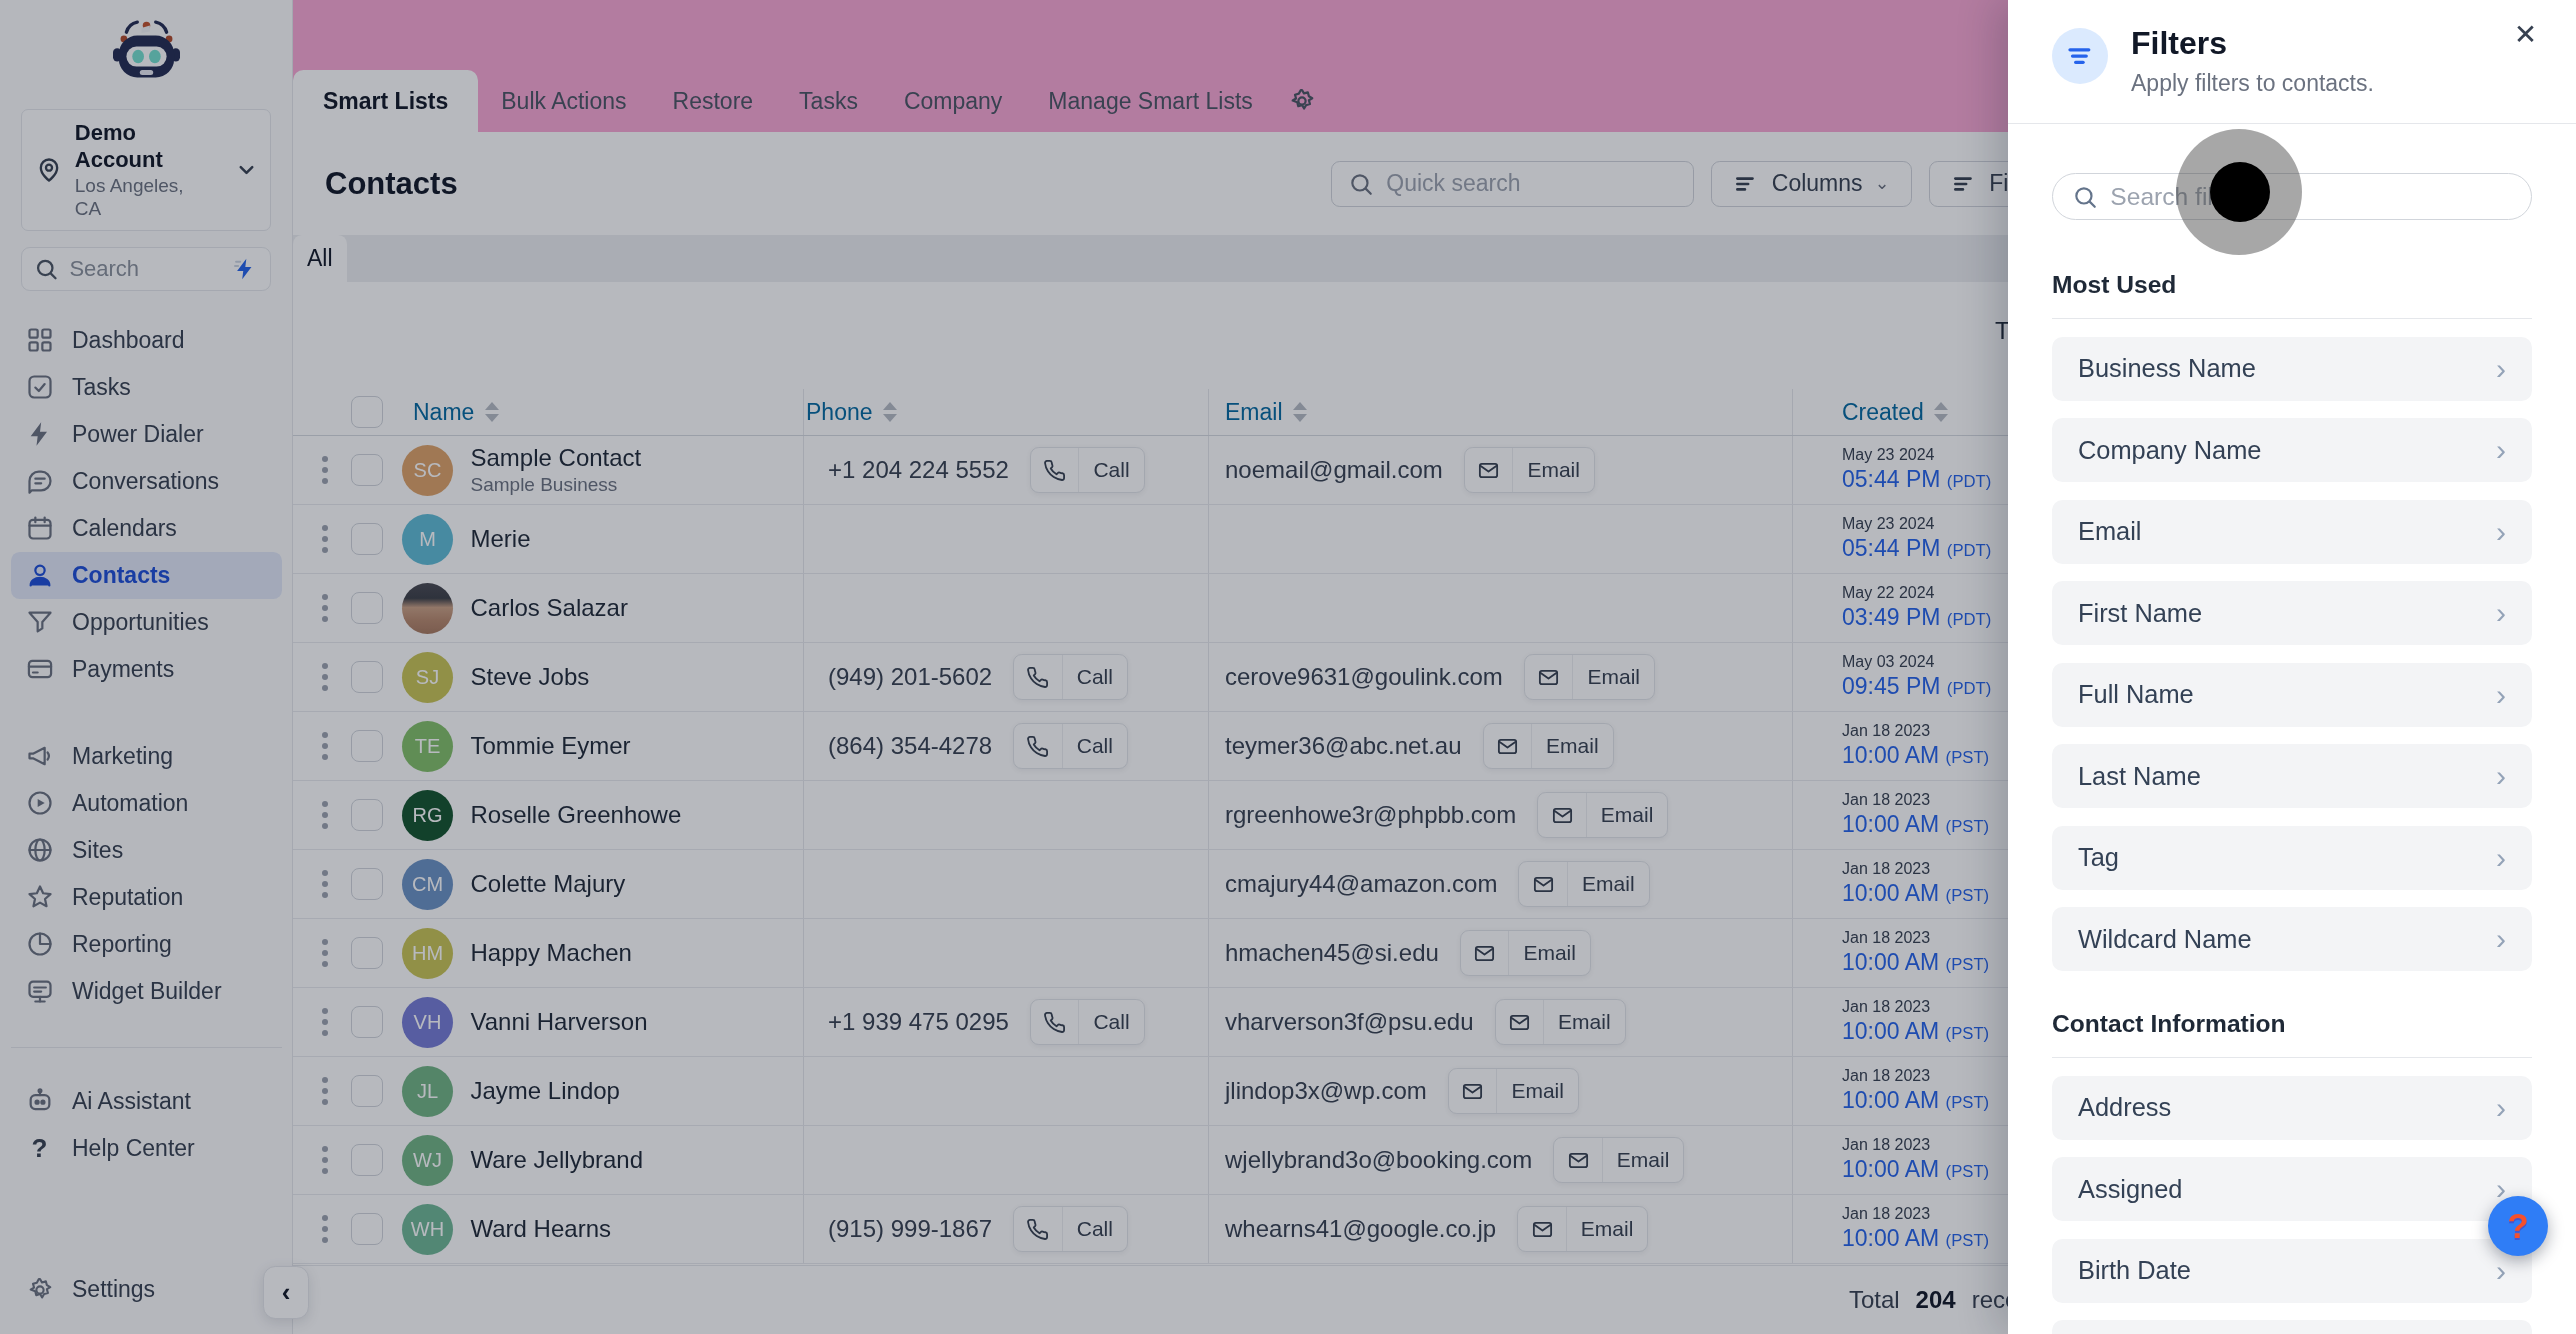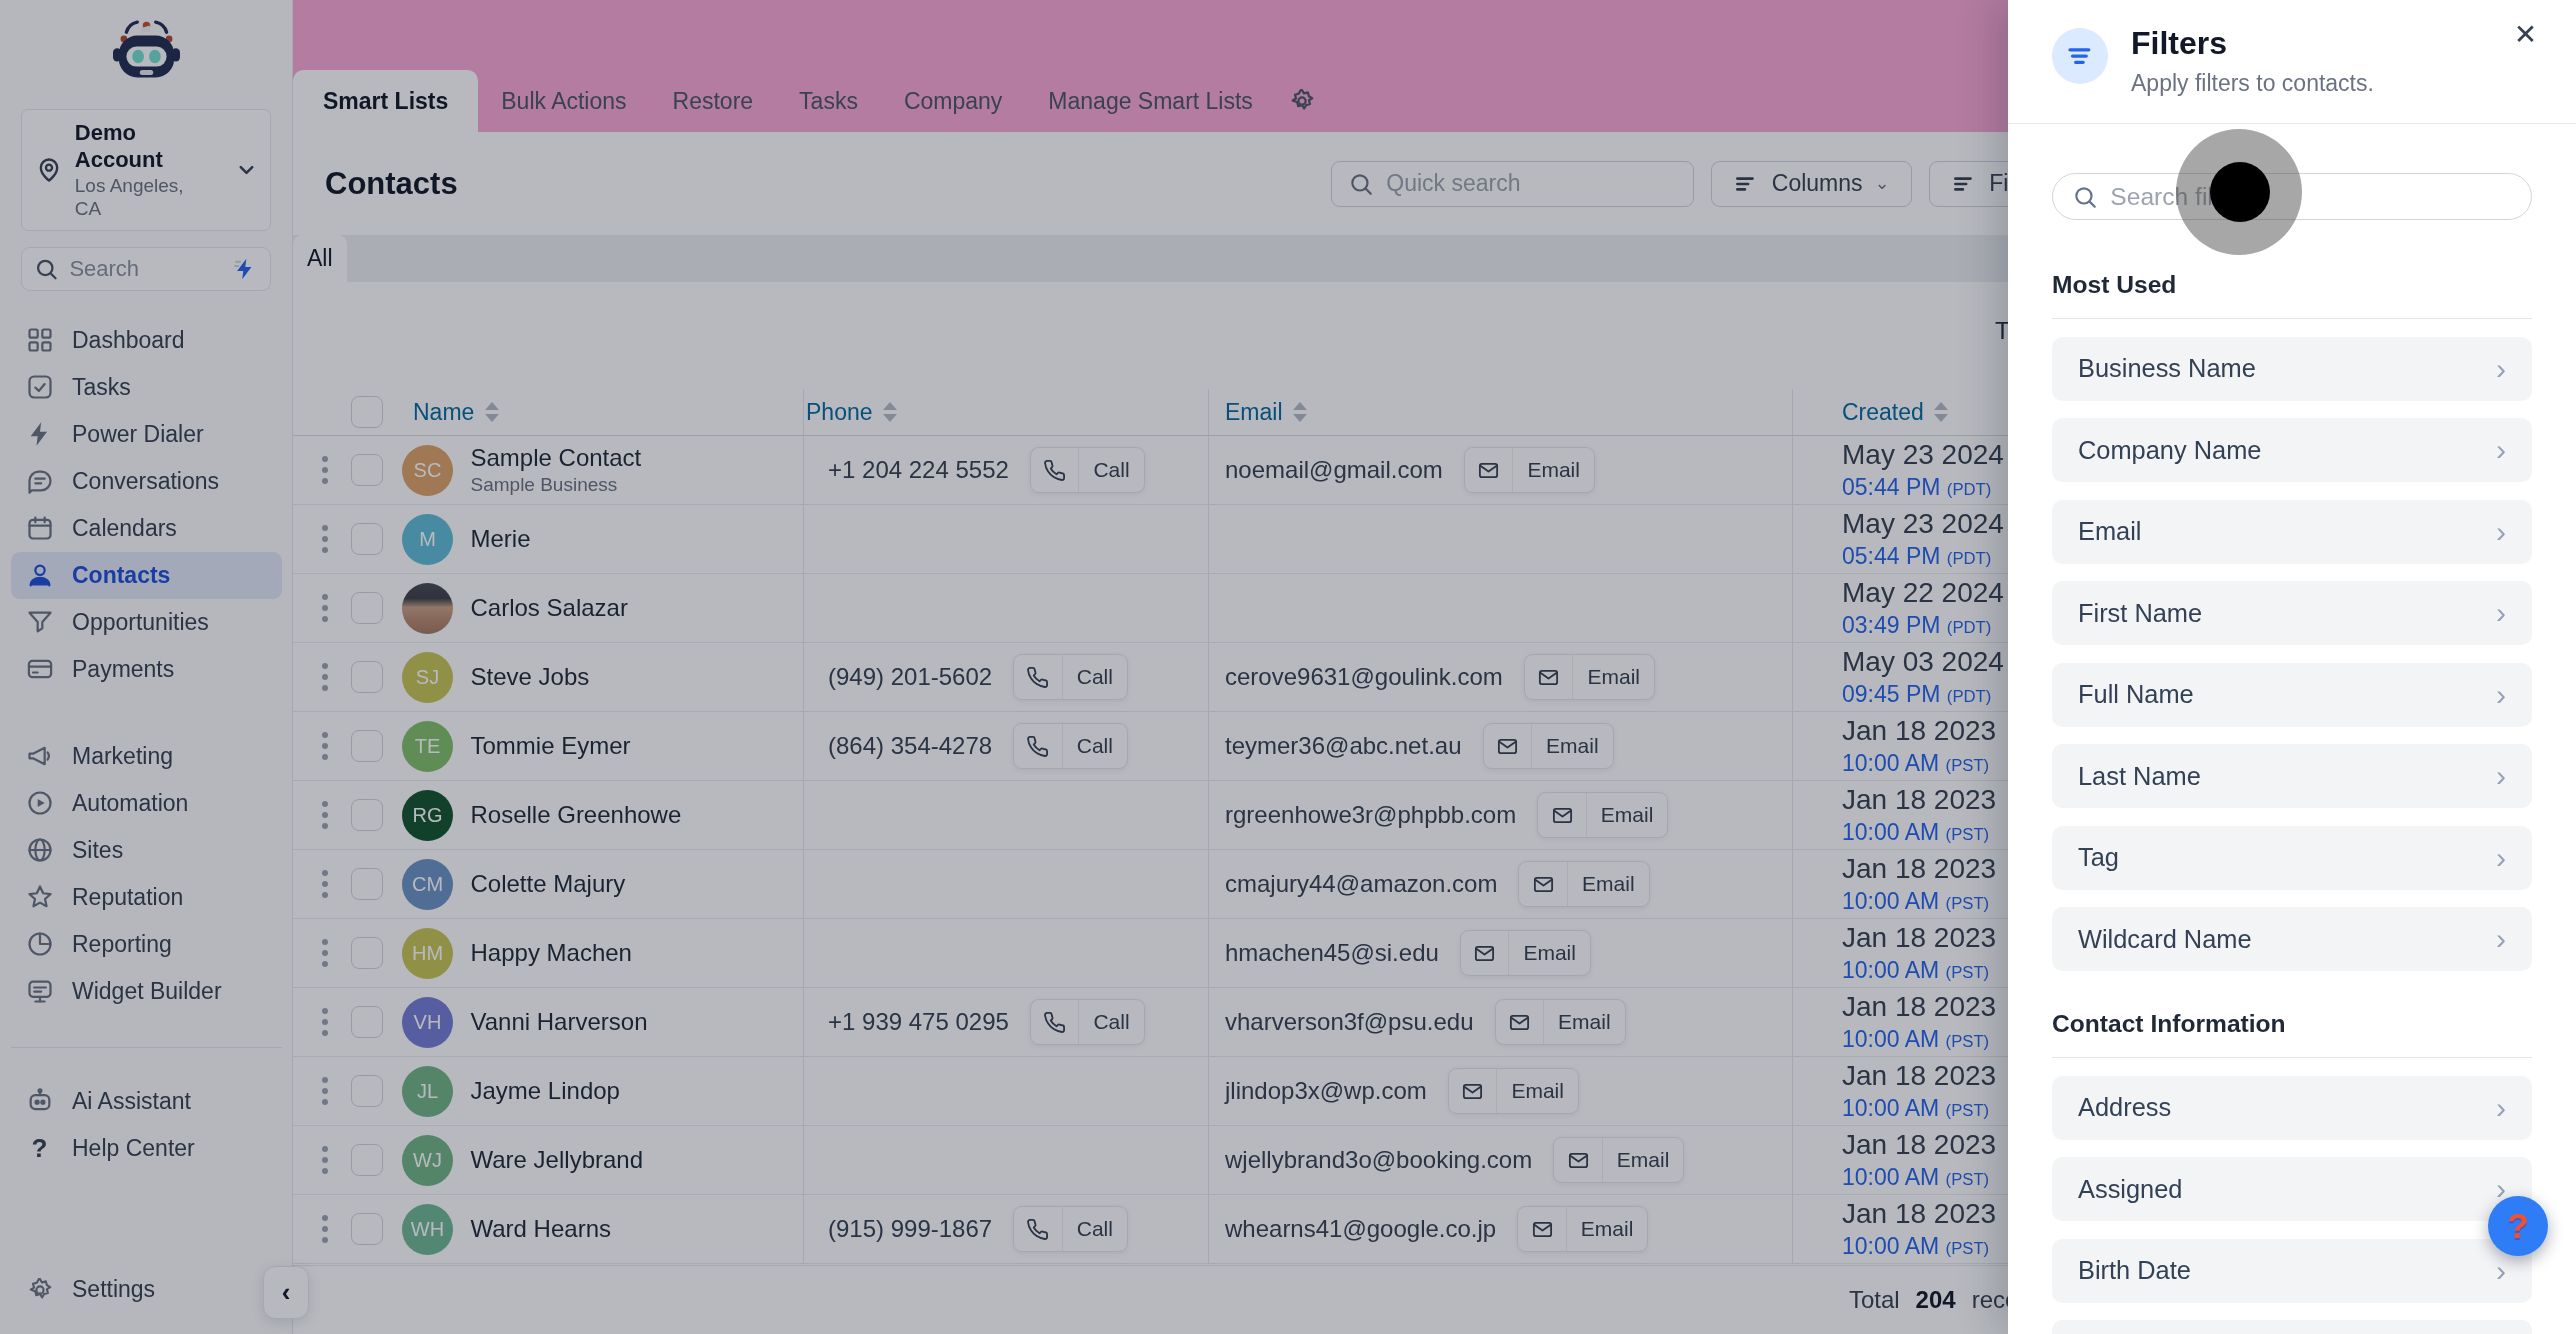--- a/index.html
+++ b/index.html
@@ -88,21 +88,21 @@
   .nm { font-size:24px; color:#1f2937; line-height:1.25; }
   .nm-sub { font-size:19px; color:#6b7280; line-height:1.25; }
   .td.phone-c { padding-left:24px; gap:21px; font-size:24px; color:#374151; }
   .td.email-c { padding-left:16px; gap:21px; font-size:24px; color:#374151; }
   .pill { height:46px; border:0.9px solid #e3e6ea; border-radius:8.8px; background:#fff; display:flex; align-items:center;
           box-shadow:0 1.8px 5.3px rgba(15,23,42,.06); cursor:pointer; overflow:hidden; }
   .pill .pic { padding:0 12.3px; display:flex; align-items:center; border-right:0.9px solid #eceef1; color:#374151; height:100%; }
   .pill .pic svg { width:23px; height:23px; }
   .pill .ptx { padding:0 14px; font-size:21px; color:#374151; }
   .td.created-c { padding-left:49px; }
-  .cr-date { font-size:28px; color:#374151; line-height:1.3; }
+  .cr-date { font-size:16px; color:#374151; line-height:1.3; }
   .cr-time { font-size:23px; color:#2563eb; line-height:1.3; }
   .cr-tz { font-size:16.7px; }
 
   
   .tfoot { position:absolute; left:0; right:0; bottom:0; height:69px; border-top:0.9px solid #e5e7eb; background:#fff;
            display:flex; align-items:center; justify-content:flex-end; gap:16px; font-size:24px; color:#374151; }
   .tfoot b { color:#111827; }
   .page-sep { color:#c4c9d1; margin:0 5.3px; }
   .page-box { width:49px; height:49px; border:0.9px solid #d1d5db; border-radius:8.8px; display:flex; align-items:center;
               justify-content:center; font-size:23px; color:#374151; cursor:pointer; }

